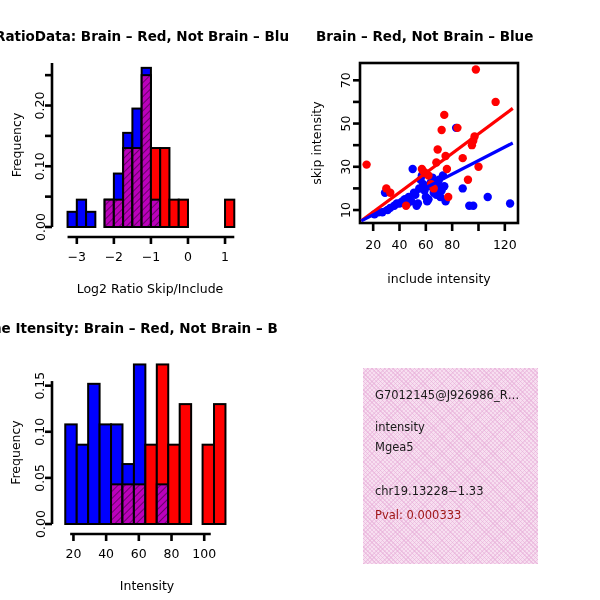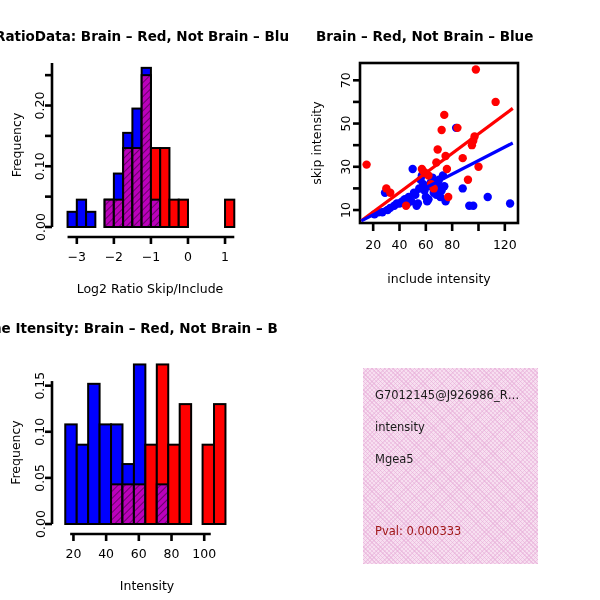--- a/index.html
+++ b/index.html
@@ -32,21 +32,21 @@
       repeating-linear-gradient(-45deg, rgba(230,170,215,.45) 0 1px, rgba(0,0,0,0) 1px 3px);
     overflow:hidden;
   }
   .infoline{
     position:absolute;
     left:12px;
     font-size:11.5px;
     color:#1a1a1a;
     white-space:nowrap;
   }
-  .infoline.pv{color:#a01818;margin-top:16px;}
+  .infoline.pv{color:#a01818;}
 </style>
 </head>
 <body>
 
 <div class="ttl" style="left:-5px;top:28px;">RatioData: Brain – Red, Not Brain – Blu</div>
 
 <div class="panel" style="left:0;top:55px;width:300px;height:250px;">
   <svg id="svg-ratio" width="300" height="250">
       <defs>
         <pattern id="hatchA" width="5" height="5" patternUnits="userSpaceOnUse" patternTransform="rotate(45)">
@@ -266,15 +266,16 @@
         <line x1="204.21153846153845" y1="186" x2="204.21153846153845" y2="193" stroke="#000" stroke-width="2.6"></line>
         <text x="204.21153846153845" y="210" class="ticklab" text-anchor="middle">100</text>
         <text x="147" y="242" class="axlab" text-anchor="middle">Intensity</text>
       </g>
     </svg>
 </div>
 
 <div class="infobox">
   <div class="infoline" style="top:20px;">G7012145@J926986_R…</div>
   <div class="infoline" style="top:52px;">intensity</div>
-  <div class="infoline" style="top:84px;">Mgea5</div>
+  <div class="infoline" style="top:72px;">Mgea5</div>
+  <div class="infoline" style="top:116px;">chr19.13228−1.33</div>
   <div class="infoline pv" style="top:140px;">Pval: 0.000333</div>
 </div>
 
 </body></html>

